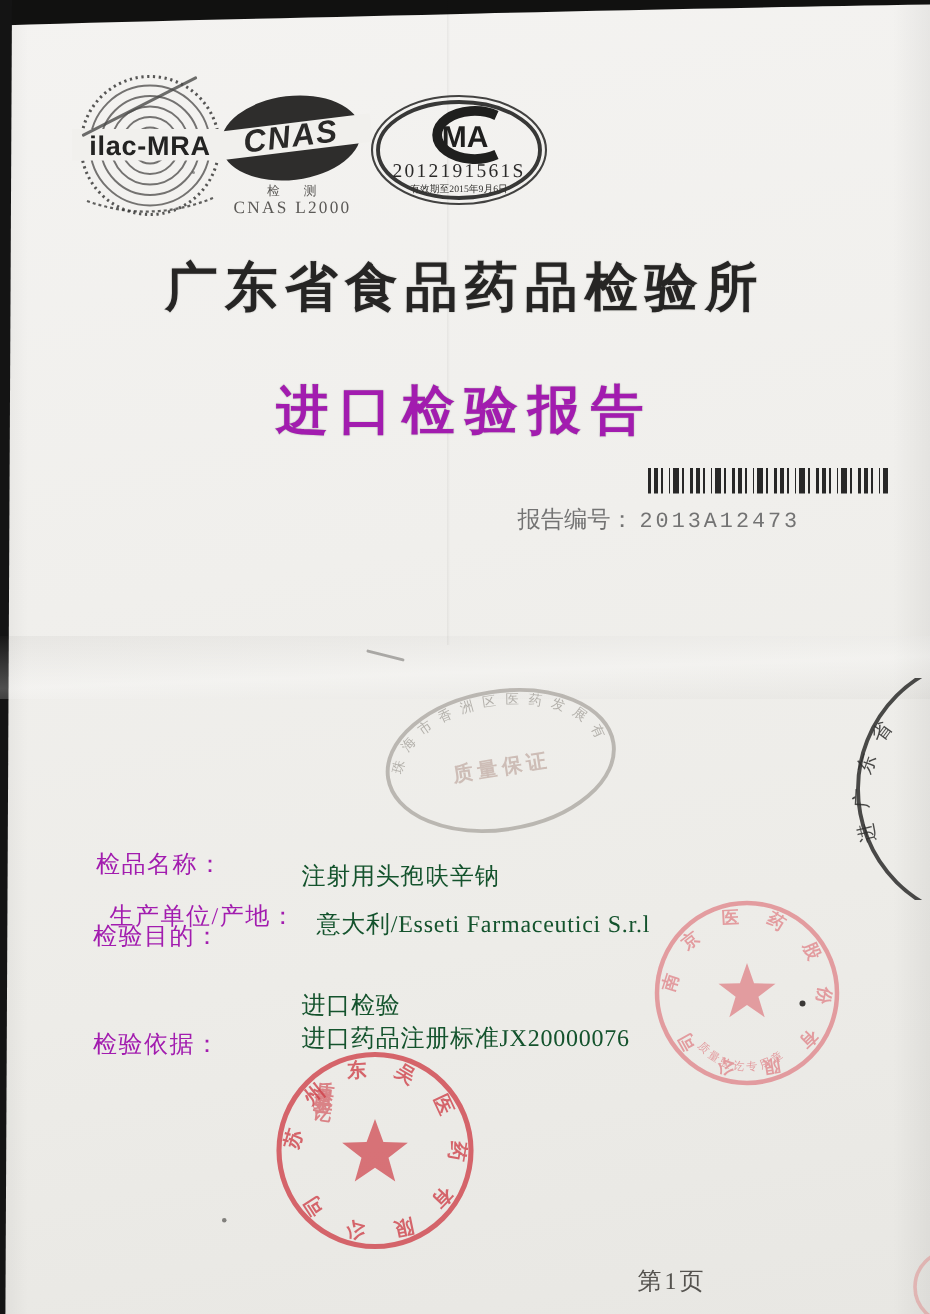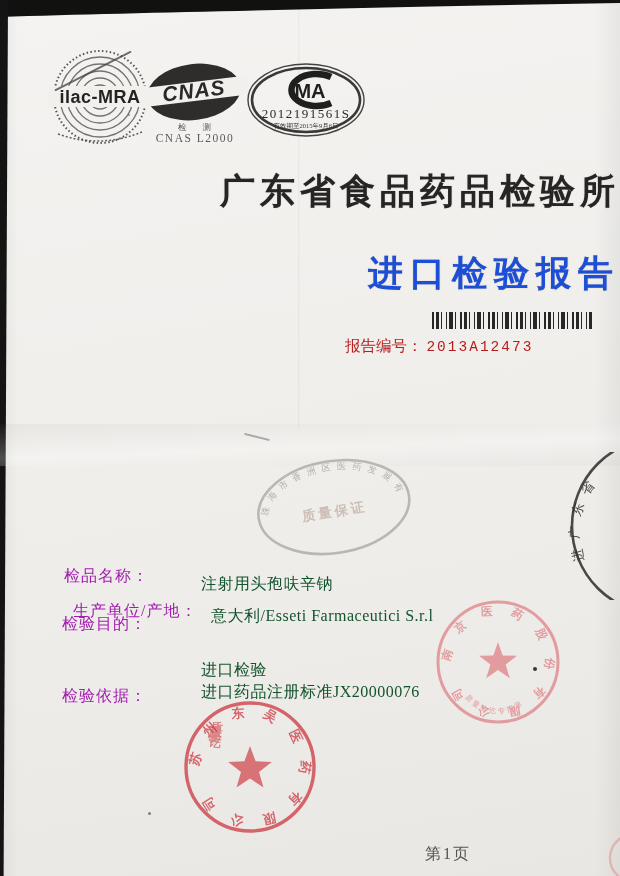--- a/index.html
+++ b/index.html
@@ -27,43 +27,43 @@
   .pen-slash{position:absolute;left:50px;top:70px;width:86px;height:2px;background:#4a4a48;
     transform:rotate(-27deg);opacity:.8;border-radius:2px;}
   .speck{position:absolute;border-radius:50%;background:#3a3836;}
 
   
   .logo{position:absolute;}
   .cert-caption{fill:#5c5a57;}
 
   
   .org-title{
-    position:absolute;left:0;top:168px;width:620px;text-align:right;
+    position:absolute;left:0;top:168px;width:620px;text-align:center;
     font-size:35px;font-weight:600;letter-spacing:5px;color:#262524;
     text-shadow:0 0 1px rgba(38,37,36,.4);
   }
   .report-title{
-    position:absolute;left:0;top:250px;width:620px;text-align:right;
-    font-size:35px;font-weight:600;letter-spacing:7px;color:#1d4ed8;
+    position:absolute;left:0;top:250px;width:620px;text-align:center;
+    font-size:35px;font-weight:600;letter-spacing:7px;color:#a21caf;
     text-shadow:0 0 1px rgba(38,37,36,.4);
   }
 
   
   .barcode{
     position:absolute;left:432px;top:312px;width:160px;height:17px;opacity:.92;
     background:
       repeating-linear-gradient(90deg,
         #161616 0 2px, transparent 2px 4px,
         #161616 4px 7px, transparent 7px 9px,
         #161616 9px 10px, transparent 10px 14px,
         #161616 14px 15px, transparent 15px 17px,
         #161616 17px 21px, transparent 21px 23px,
         #161616 23px 24px, transparent 24px 28px);
   }
-  .report-no-line{position:absolute;left:345px;top:336px;font-size:15.5px;color:#b91c1c;}
+  .report-no-line{position:absolute;left:345px;top:336px;font-size:15.5px;color:#737373;}
   .report-no-line .num{letter-spacing:2px;font-family:"Liberation Mono","DejaVu Sans Mono",monospace;font-size:14.5px;}
 
   
   .field-label{position:absolute;font-size:16px;color:#a21caf;letter-spacing:1px;}
   .field-value{position:absolute;font-size:16px;color:#14532d;letter-spacing:.5px;}
 
   .page-num{position:absolute;left:425px;top:844px;font-size:16px;color:#55534f;letter-spacing:2px;}
 
   
   .stamp{position:absolute;}

